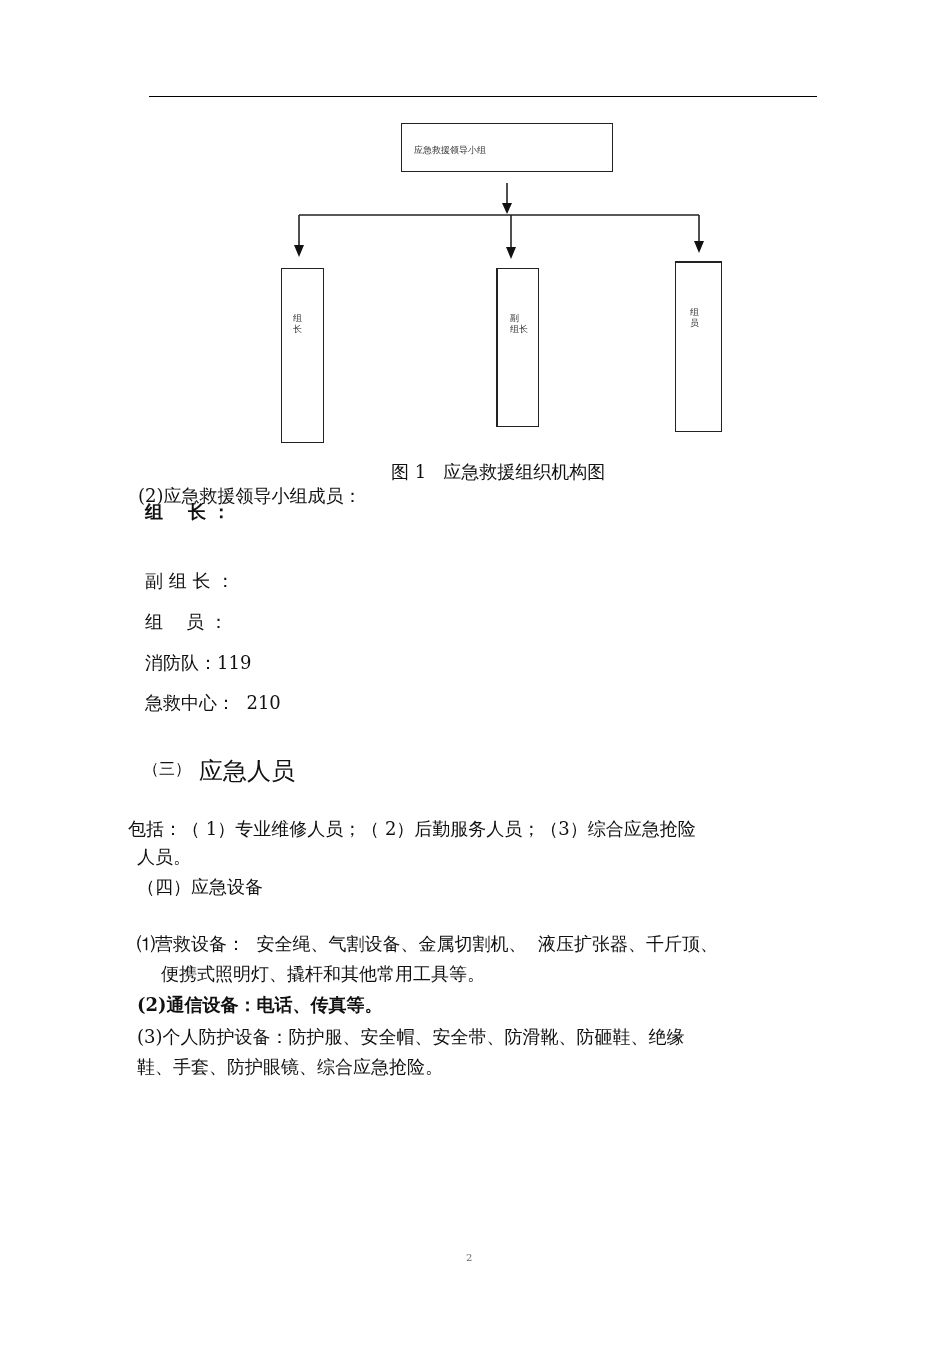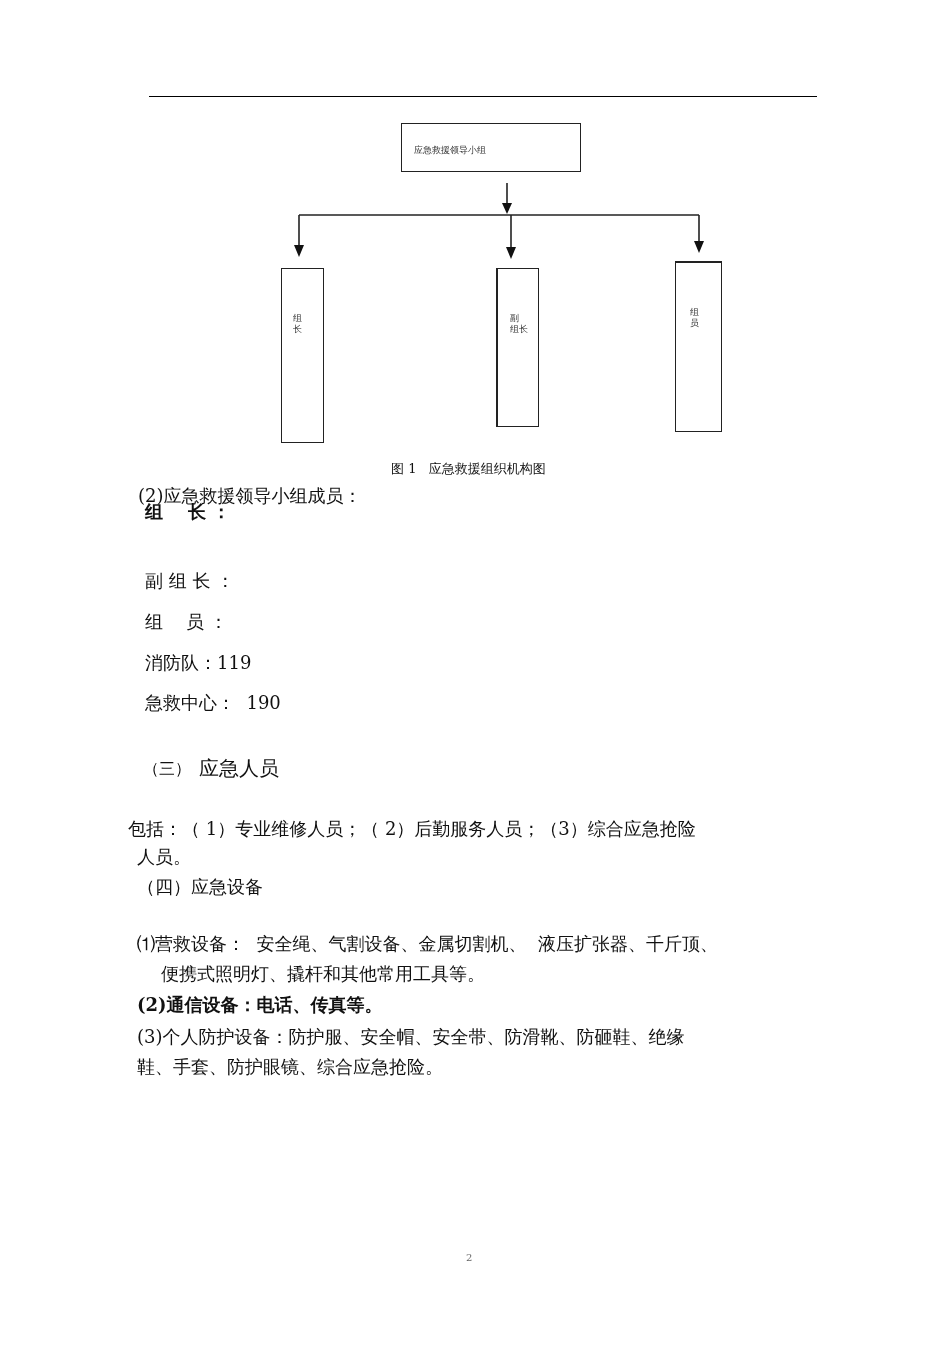--- a/index.html
+++ b/index.html
@@ -1,32 +1,32 @@
 <!DOCTYPE html>
 <html><head>
 <meta charset="utf-8">
 <style>
   html, body { margin: 0; padding: 0; background: #ffffff; }
   body { width: 950px; height: 1345px; position: relative; overflow: hidden;
          font-family: "DejaVu Serif", "Liberation Serif", serif; color: #111; }
   .abs { position: absolute; }
   .header-rule { left: 149px; top: 96px; width: 668px; height: 0; border-top: 1.5px solid #000; }
   .box { position: absolute; border: 1.3px solid #222; background: #fff; box-sizing: border-box; }
-  .box-top { left: 401px; top: 123px; width: 180px; height: 49px; }
+  .box-top { left: 401px; top: 123px; width: 212px; height: 49px; }
   .box-top span { position: absolute; left: 12px; top: 20px; font-size: 9px; color: #333; white-space: nowrap; }
   .box-col { font-size: 9px; color: #333; line-height: 11px; text-align: left; }
   .box-col span { position: absolute; white-space: pre-line; }
   .b1 { left: 281px; top: 268px; width: 43px; height: 175px; }
   .b1 span { left: 11px; top: 44px; }
   .b2 { left: 496px; top: 268px; width: 43px; height: 159px; border-left-width: 2px; }
   .b2 span { left: 12px; top: 44px; }
   .b3 { left: 675px; top: 261px; width: 47px; height: 171px; border-top-width: 2px; }
   .b3 span { left: 14px; top: 44px; }
   svg.connectors { position: absolute; left: 0; top: 0; }
-  .caption { left: 391px; top: 460px; font-size: 13px; white-space: pre; }
+  .caption { left: 391px; top: 460px; font-size: 18px; white-space: pre; }
   .line { position: absolute; white-space: pre; font-size: 18px; }
   .small { font-size: 16px; }
   .page-num { left: 466px; top: 1252px; font-size: 10px; color: #666; }
 </style>
 </head>
 <body>
 
 <div class="abs header-rule"></div>
 
 <div>
@@ -63,24 +63,24 @@
   </div>
 </div>
 
 <div class="abs caption">图 1   应急救援组织机构图</div>
 
 <div class="line" style="left:138px; top:484px;">(2)应急救援领导小组成员：</div>
 <div class="line" style="left:145px; top:500px;font-weight:bold;">组    长 ：</div>
 <div class="line" style="left:145px; top:569px;">副 组 长 ：</div>
 <div class="line" style="left:145px; top:610px;">组    员 ：</div>
 <div class="line" style="left:145px; top:651px;">消防队：119</div>
-<div class="line" style="left:145px; top:691px;">急救中心：  190</div>
+<div class="line" style="left:145px; top:691px;">急救中心：  210</div>
 
 <div class="line small" style="left:143px; top:759px;">（三）</div>
-<div class="line" style="left:199px; top:755px; font-size:20px;">应急人员</div>
+<div class="line" style="left:199px; top:755px; font-size:24px;">应急人员</div>
 <div class="line" style="left:128px; top:817px;">包括：（ 1）专业维修人员；（ 2）后勤服务人员；（3）综合应急抢险</div>
 <div class="line" style="left:137px; top:845px;">人员。</div>
 
 <div class="line" style="left:137px; top:875px;">（四）应急设备</div>
 <div class="line" style="left:137px; top:932px;">⑴营救设备：  安全绳、气割设备、金属切割机、  液压扩张器、千斤顶、</div>
 <div class="line" style="left:137px; top:962px;margin-left:24px;">便携式照明灯、撬杆和其他常用工具等。</div>
 <div class="line" style="left:137px; top:993px;font-weight:bold;">(2)通信设备：电话、传真等。</div>
 <div class="line" style="left:137px; top:1025px;">(3)个人防护设备：防护服、安全帽、安全带、防滑靴、防砸鞋、绝缘</div>
 <div class="line" style="left:137px; top:1055px;">鞋、手套、防护眼镜、综合应急抢险。</div>
 

